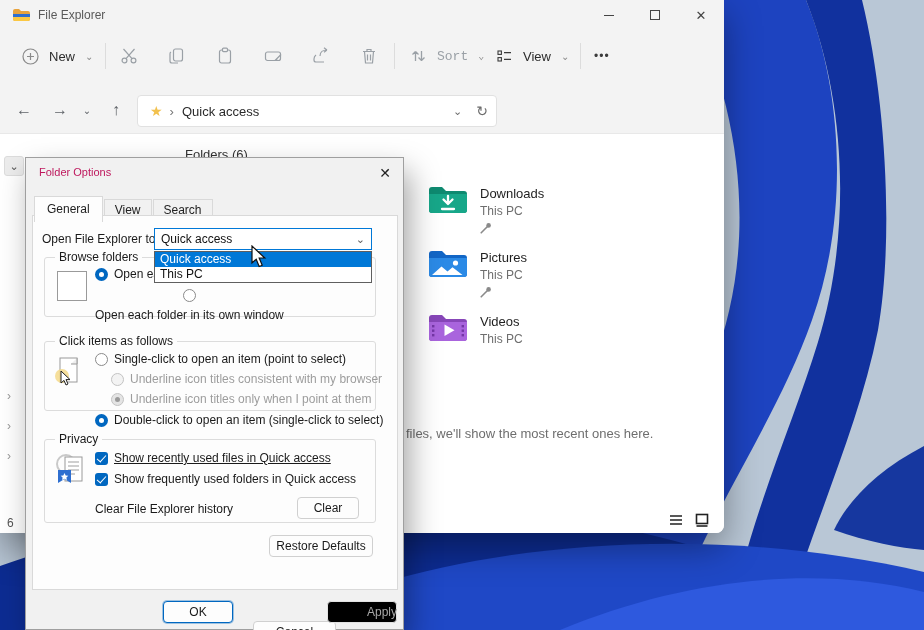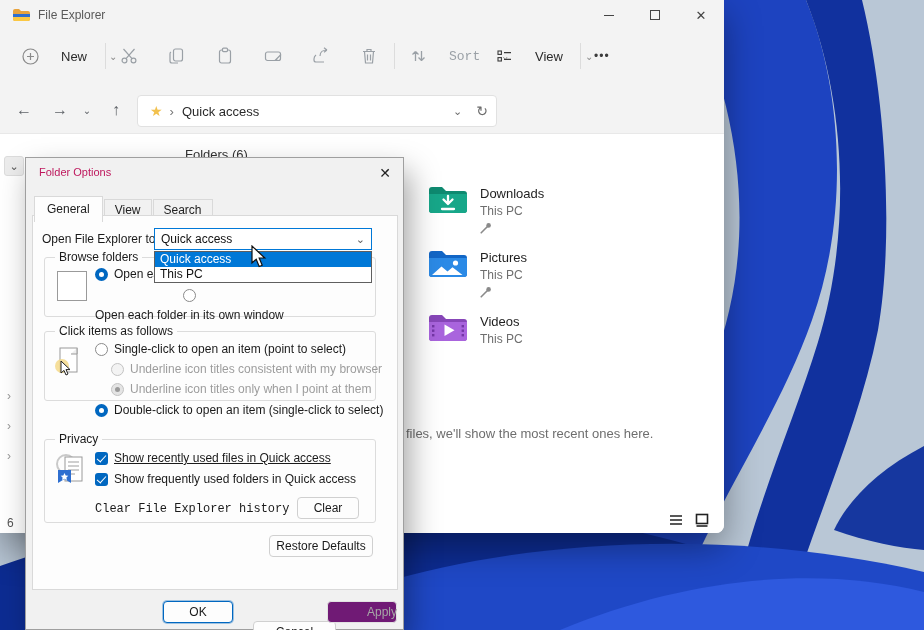--- a/index.html
+++ b/index.html
@@ -14,21 +14,21 @@
   .chrome { position:absolute; left:0; top:0; width:100%; height:133px; background:#f3f3f3; border-radius:0; }
   .titlebar { position:absolute; left:0; top:0; width:100%; height:30px; display:flex; align-items:center; }
   .app-icon { margin-left:12px; }
   .app-title { margin-left:8px; font-size:12px; color:#5a5a5a; }
   .win-controls { position:absolute; right:0; top:0; height:30px; display:flex; }
   .win-btn { width:46px; height:30px; display:flex; align-items:center; justify-content:center; color:#444; font-size:13px; }
   .max-glyph { width:10px; height:10px; border:1px solid #444; }
   .min-glyph { width:10px; height:1px; background:#444; }
 
   .toolbar { position:absolute; left:0; top:30px; width:100%; height:52px; display:flex; align-items:center; }
-  .tb-btn { display:flex; align-items:center; justify-content:center; gap:22px; height:36px; border-radius:4px; padding:0 8px; }
+  .tb-btn { display:flex; align-items:center; justify-content:center; gap:10px; height:36px; border-radius:4px; padding:0 8px; }
   .tb-label { font-size:13px; color:#2b2b2b; }
   .tb-label.dim { color:#9aa0a6; }
   .tb-chevron { font-size:10px; color:#8a8a8a; }
   .tb-sep { width:1px; height:26px; background:#dcdcdc; margin:0 2px; }
   .icon-btn { width:42px; }
   .abs { position:absolute; }
 
   .addressrow { position:absolute; left:0; top:88px; width:100%; height:45px; }
   .nav-btn { position:absolute; top:94px; width:32px; height:32px; display:flex; align-items:center; justify-content:center;
              color:#5f6368; font-size:16px; border-radius:4px; }
@@ -76,42 +76,42 @@
            border:1px solid #0078d7; display:flex; align-items:center; }
   .combo .combo-val { margin-left:6px; font-size:12px; color:#111; }
   .combo .combo-arrow { position:absolute; right:6px; color:#5f5f5f; font-size:11px; }
   .droplist { position:absolute; left:128px; top:93px; width:218px; background:#fff; border:1px solid #5f5f5f; z-index:30; }
   .dropitem { height:15px; line-height:15px; padding-left:5px; font-size:12px; color:#111; }
   .dropitem.hl { background:#0078d7; color:#fff; }
 
   .group { position:absolute; left:18px; width:332px; border:1px solid #dcdcdc; border-radius:3px; }
   .legend { position:absolute; left:10px; top:-8px; background:#fdfdfd; padding:0 4px; font-size:12px; color:#1a1a1a; }
   .g-browse { top:99px; height:60px;text-align:center; }
-  .g-click  { top:173px; height:70px; }
+  .g-click  { top:183px; height:70px; }
   .g-privacy{ top:281px; height:84px; }
 
   .ctl-row { position:absolute; display:flex; align-items:center; gap:6px; }
   .radio { width:13px; height:13px; border-radius:50%; background:#fff; border:1px solid #8a8a8a; flex:0 0 13px; position:relative; }
   .radio.sel { border:none; background:#0067c0; }
   .radio.sel::after { content:""; position:absolute; left:4px; top:4px; width:5px; height:5px; border-radius:50%; background:#fff; }
   .radio.dis { border:1px solid #c3c3c3; background:#f3f3f3; }
   .radio.dis.sel { background:#e4e4e4; border:1px solid #c3c3c3; }
   .radio.dis.sel::after { background:#9a9a9a; left:3px; top:3px; }
   .ctl-text { font-size:12px; color:#1a1a1a; white-space:nowrap; }
   .ctl-text.dis { color:#9d9d9d; }
   .checkbox { width:13px; height:13px; border-radius:3px; background:#0067c0; position:relative; flex:0 0 13px; }
   .checkbox::after { content:""; position:absolute; left:4px; top:1px; width:4px; height:8px;
                      border-right:1.6px solid #fff; border-bottom:1.6px solid #fff; transform:rotate(42deg); }
   .browse-iconbox { position:absolute; left:12px; top:13px; width:30px; height:30px; background:#fff; border:1px solid #9a9a9a; }
 
   .btn { position:absolute; height:22px; background:#fdfdfd; border:1px solid #d0d0d0; border-radius:4px;
          font-size:12px; color:#1a1a1a; display:flex; align-items:center; justify-content:center; }
   .btn.primary { border:1px solid #0067c0; box-shadow:0 0 0 1px rgba(0,103,192,.35); }
-  .btn.disabled { color:#a6a6a6; border-color:#e2e2e2; background:#701a75;padding-left:40px; }
-  .clear-hist { position:absolute; left:50px; top:62px; font-size:12px;font-family:Liberation Mono, monospace; }
+  .btn.disabled { color:#a6a6a6; border-color:#e2e2e2; background:#000000;padding-left:40px; }
+  .clear-hist { position:absolute; left:50px; top:62px; font-size:12px; }
 
   .cursor { position:absolute; z-index:40; }
 </style>
 </head>
 <body>
 
 <div class="desktop">
 
   <svg class="wallpaper" width="924" height="630" viewBox="0 0 924 630">
     <rect width="924" height="630" fill="#b9c7d6"></rect>

